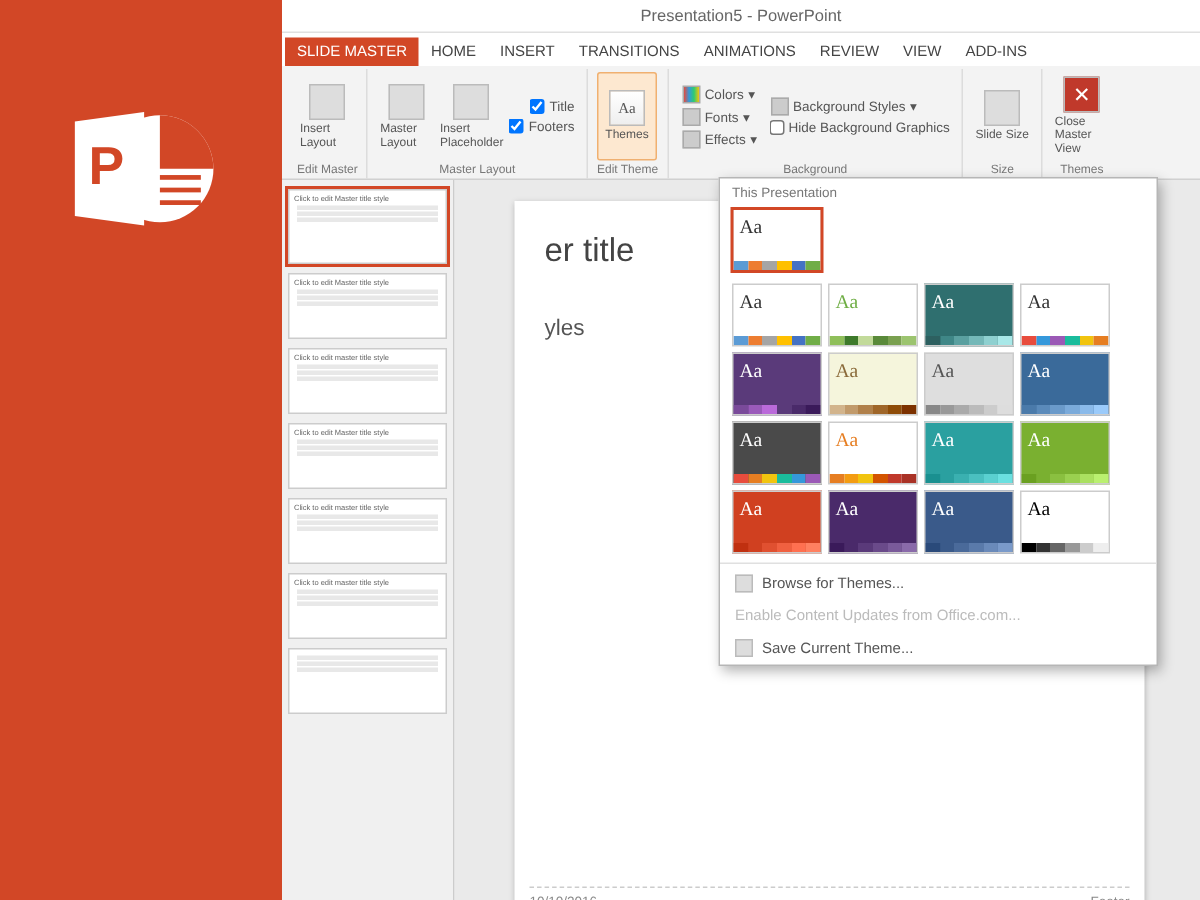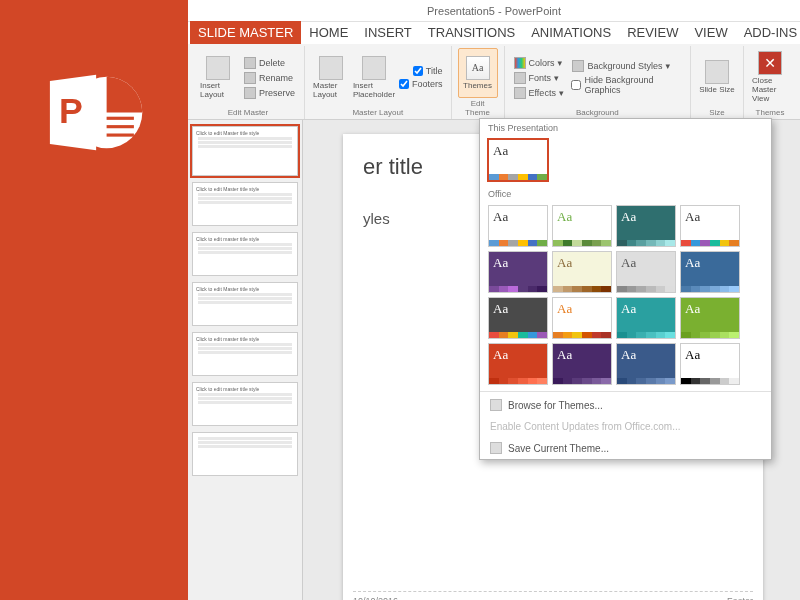--- a/index.html
+++ b/index.html
@@ -10,21 +10,21 @@
 .banner svg { width: 110px; height: 105px; }
 
 
 .app { flex: 1; display: flex; flex-direction: column; background: #f3f3f3; position: relative; overflow: hidden; }
 
 
 .titlebar { height: 22px; background: #fff; display: flex; align-items: center; justify-content: center; font-size: 11px; color: #666; border-bottom: 1px solid #e0e0e0; }
 .titlebar span { white-space: nowrap; }
 
 
-.tabs { height: 22px; background: #fff; display: flex; align-items: flex-end; padding-left: 2px; font-size: 13px; }
+.tabs { height: 22px; background: #fff; display: flex; align-items: flex-end; padding-left: 2px; font-size: 10px; }
 .tab { padding: 4px 8px; color: #444; cursor: pointer; white-space: nowrap; }
 .tab.active { background: #d24726; color: #fff; }
 
 
 .ribbon { height: 76px; background: #f3f3f3; border-bottom: 1px solid #d0d0d0; display: flex; padding: 2px 4px 0; font-size: 9px; color: #555; }
 .group { display: flex; flex-direction: column; border-right: 1px solid #dcdcdc; padding: 2px 6px; position: relative; }
 .group-body { display: flex; gap: 3px; flex: 1; }
 .group-label { text-align: center; font-size: 8px; color: #777; padding-top: 1px; }
 .bigbtn { display: flex; flex-direction: column; align-items: center; justify-content: center; width: 40px; padding: 2px; gap: 2px; cursor: pointer; border-radius: 2px; }
 .bigbtn .ic { width: 24px; height: 24px; background: #ddd; border: 1px solid #bbb; }
@@ -101,34 +101,20 @@
       <div class="tab">ADD-INS</div>
     </div>
 
   <div class="ribbon">
     <div class="group">
       <div class="group-body">
         <div class="bigbtn">
           <div class="ic"></div>
           <div class="lbl">Insert Layout</div>
         </div>
-        <div class="stackbtns">
-          <div class="smallbtn">
-              <span class="sic"></span>
-              <span>Delete</span>
-            </div>
-          <div class="smallbtn">
-              <span class="sic"></span>
-              <span>Rename</span>
-            </div>
-          <div class="smallbtn">
-              <span class="sic"></span>
-              <span>Preserve</span>
-            </div>
-        </div>
       </div>
       <div class="group-label">Edit Master</div>
     </div>
 
     <div class="group">
       <div class="group-body">
         <div class="bigbtn">
           <div class="ic"></div>
           <div class="lbl">Master Layout</div>
         </div>
@@ -280,21 +266,20 @@
           <div class="stripe">
             <span style="background: rgb(91, 155, 213);"></span>
             <span style="background: rgb(237, 125, 49);"></span>
             <span style="background: rgb(165, 165, 165);"></span>
             <span style="background: rgb(255, 192, 0);"></span>
             <span style="background: rgb(68, 114, 196);"></span>
             <span style="background: rgb(112, 173, 71);"></span>
           </div>
         </div>
       </div>
-    <div class="gallery-section-label">Office</div>
     <div class="gallery-row" id="gallery-office">
         <div class="theme-item" style="background: rgb(255, 255, 255);">
           <div class="aa" style="color: rgb(51, 51, 51);">Aa</div>
           <div class="stripe">
             <span style="background: rgb(91, 155, 213);"></span>
             <span style="background: rgb(237, 125, 49);"></span>
             <span style="background: rgb(165, 165, 165);"></span>
             <span style="background: rgb(255, 192, 0);"></span>
             <span style="background: rgb(68, 114, 196);"></span>
             <span style="background: rgb(112, 173, 71);"></span>

